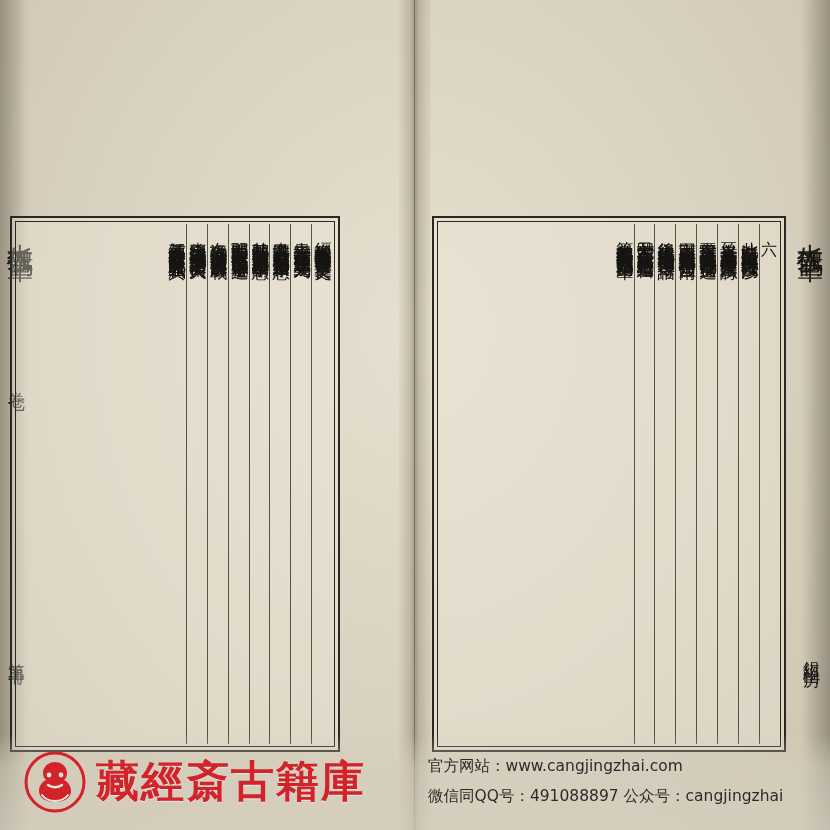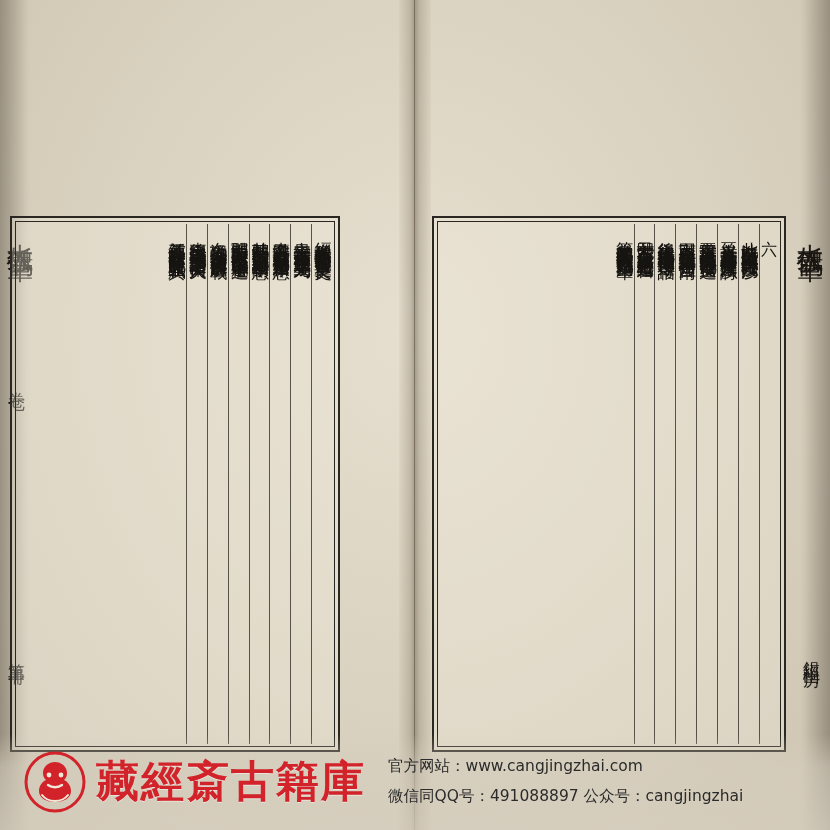--- a/index.html
+++ b/index.html
@@ -107,21 +107,21 @@
     font-family:Liberation Mono, monospace;
     font-size:43px;font-weight:bold;color:#d2222a;
     letter-spacing:2px;
     text-shadow:0 1px 0 rgba(255,255,255,0.45);
     margin-right:22px;
     white-space:nowrap;
   }
   .wm-lines{
     display:flex;flex-direction:column;justify-content:center;gap:12px;
     font-family:"DejaVu Sans", sans-serif;
-    font-size:15.5px;color:#2b2b2b;white-space:nowrap;
+    font-size:15.5px;color:#2b2b2b;white-space:nowrap;margin-left:40px;
   }
   .wm-lines div{line-height:1.15;}
 </style>
 </head>
 <body>
 
 <div class="page">
   <div class="paper"></div>
   <div class="edge-left"></div>
   <div class="edge-right"></div>

